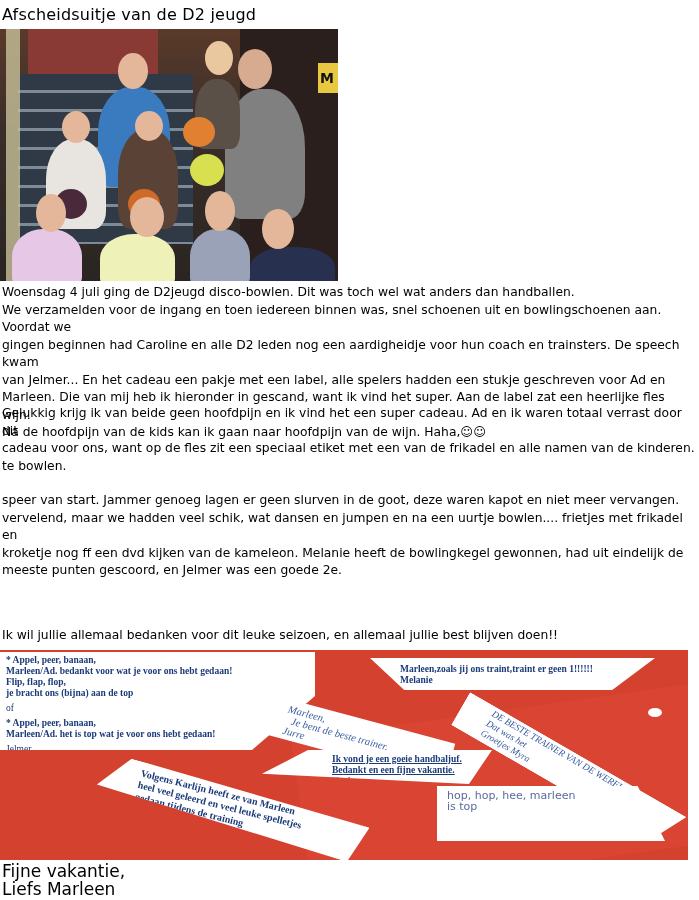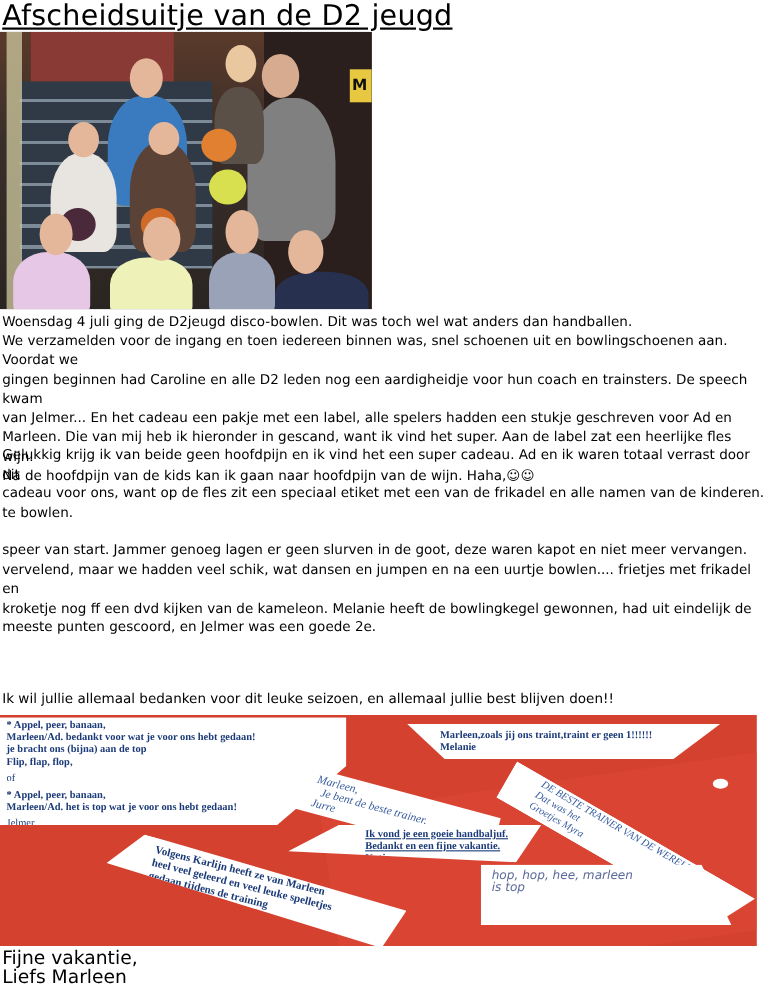--- a/index.html
+++ b/index.html
@@ -1,38 +1,38 @@
 <!DOCTYPE html>
 <html><head>
 <meta charset="utf-8">
 <style>
   html, body { margin:0; padding:0; background:#ffffff; }
   body { width:699px; height:900px; position:relative; overflow:hidden;
          font-family:"DejaVu Sans", sans-serif; color:#000; }
-  .title { position:absolute; left:2px; top:2px; font-size:26px; line-height:26px; letter-spacing:0.2px;text-decoration:underline; }
+  .title { position:absolute; left:2px; top:2px; font-size:16px; line-height:26px; letter-spacing:0.2px; }
   .photo { position:absolute; left:0; top:29px; width:338px; height:252px; overflow:hidden;
            background:linear-gradient(180deg,#5a3a2a 0%,#3a2e2a 40%,#2a2522 100%); }
   .photo .wall { position:absolute; left:28px; top:0; width:130px; height:48px; background:#8a3a34; }
   .photo .stairs { position:absolute; left:18px; top:45px; width:175px; height:170px;
      background:repeating-linear-gradient(180deg,#2f3a46 0px,#2f3a46 16px,#7d8b99 16px,#7d8b99 19px); }
   .photo .rail { position:absolute; left:6px; top:0; width:14px; height:252px; background:#c8c29a; opacity:0.8; }
   .photo .dark { position:absolute; left:240px; top:0; width:98px; height:252px; background:#2a1f1c; }
   .photo .sign { position:absolute; left:318px; top:34px; width:20px; height:30px; background:#e8c840; font-weight:bold; font-size:14px; line-height:30px; color:#111; padding-left:2px; box-sizing:border-box; }
   .person { position:absolute; border-radius:45% 45% 20% 20%; }
   .head { position:absolute; border-radius:50%; background:#e4b79b; }
   .ball { position:absolute; border-radius:50%; }
   .text { position:absolute; left:2px; width:694px; font-size:12.3px; line-height:17.5px; }
   .text p { margin:0; }
   .card { position:absolute; left:0; top:650px; width:688px; height:210px; background:#d5412f; overflow:hidden; }
   .card .red2 { position:absolute; background:#e04a37; }
   .note { position:absolute; background:#ffffff; color:#1b3a78; font-family:"Liberation Serif", serif; font-weight:bold; font-size:9.5px; line-height:11px; }
   .note span { display:block; white-space:nowrap; }
   .note.italic { font-style:italic; font-weight:normal; color:#3a5ea0; }
   .hole { position:absolute; left:648px; top:708px; width:14px; height:9px; background:#fff; border-radius:50%; }
-  .hand { font-family:"DejaVu Sans", sans-serif; font-weight:normal; color:#5a6a9a; font-size:11px; font-style:italic; }
+  .hand { font-family:"DejaVu Sans", sans-serif; font-weight:normal; color:#5a6a9a; font-size:11px; }
   .closing { position:absolute; left:2px; top:862px; font-size:17px; line-height:18px; }
   .closing div { white-space:nowrap; }
 </style>
 </head>
 <body>
 
 <div class="title">Afscheidsuitje van de D2 jeugd</div>
 
 <div class="photo" title="Groepsfoto van de D2 jeugd met trainers op een trap bij de bowling, met bowlingballen">
   <div class="wall"></div>
@@ -93,22 +93,22 @@
 <div class="text" style="top:627px;">
   <p>Ik wil jullie allemaal bedanken voor dit leuke seizoen, en allemaal jullie best blijven doen!!</p>
 </div>
 
 <div class="card">
   <div class="red2" style="left:300px;top:60px;width:420px;height:160px;transform:rotate(-8deg);opacity:0.5;"></div>
 
   <div class="note" style="left:0;top:2px;width:315px;height:98px;padding:3px 6px;box-sizing:border-box;clip-path:polygon(0 0,100% 0,100% 45%,80% 100%,0 100%);">
     <span>* Appel, peer, banaan,</span>
     <span>   Marleen/Ad. bedankt voor wat je voor ons hebt gedaan!</span>
+    <span>   Flip, flap, flop,</span>
     <span>   je bracht ons (bijna) aan de top</span>
-    <span>   Flip, flap, flop,</span>
     <span style="margin-top:4px;font-weight:normal;">of</span>
     <span style="margin-top:4px;">* Appel, peer, banaan,</span>
     <span>   Marleen/Ad. het is top wat je voor ons hebt gedaan!</span>
     <span style="margin-top:4px;font-weight:normal;">Jelmer</span>
   </div>
 
   <div class="note" style="left:370px;top:8px;width:285px;height:32px;padding:6px 0 0 30px;box-sizing:border-box;clip-path:polygon(0 0,100% 0,85% 100%,12% 100%);">
     <span>Marleen,zoals jij ons traint,traint er geen 1!!!!!!</span>
     <span>Melanie</span>
   </div>

